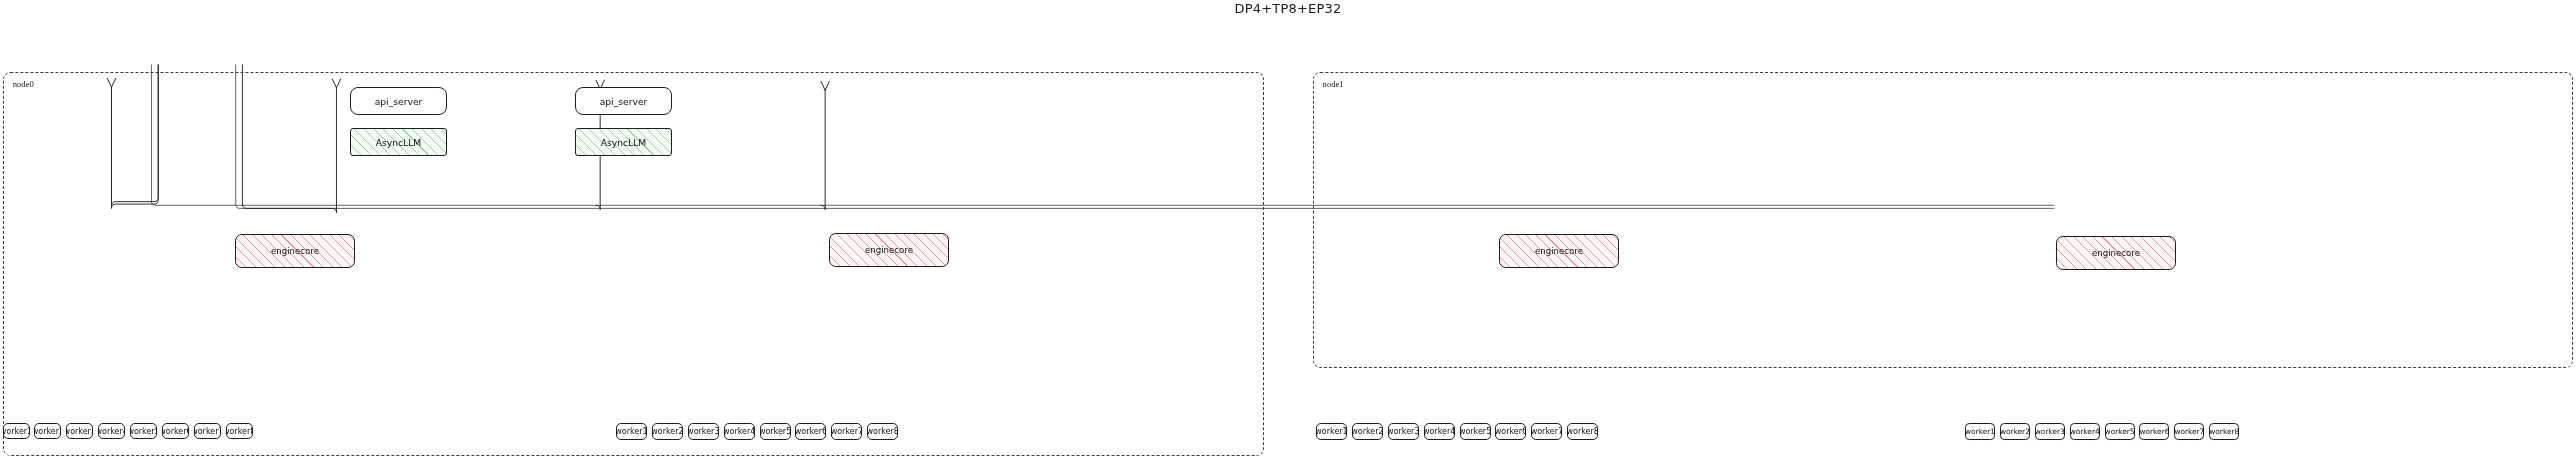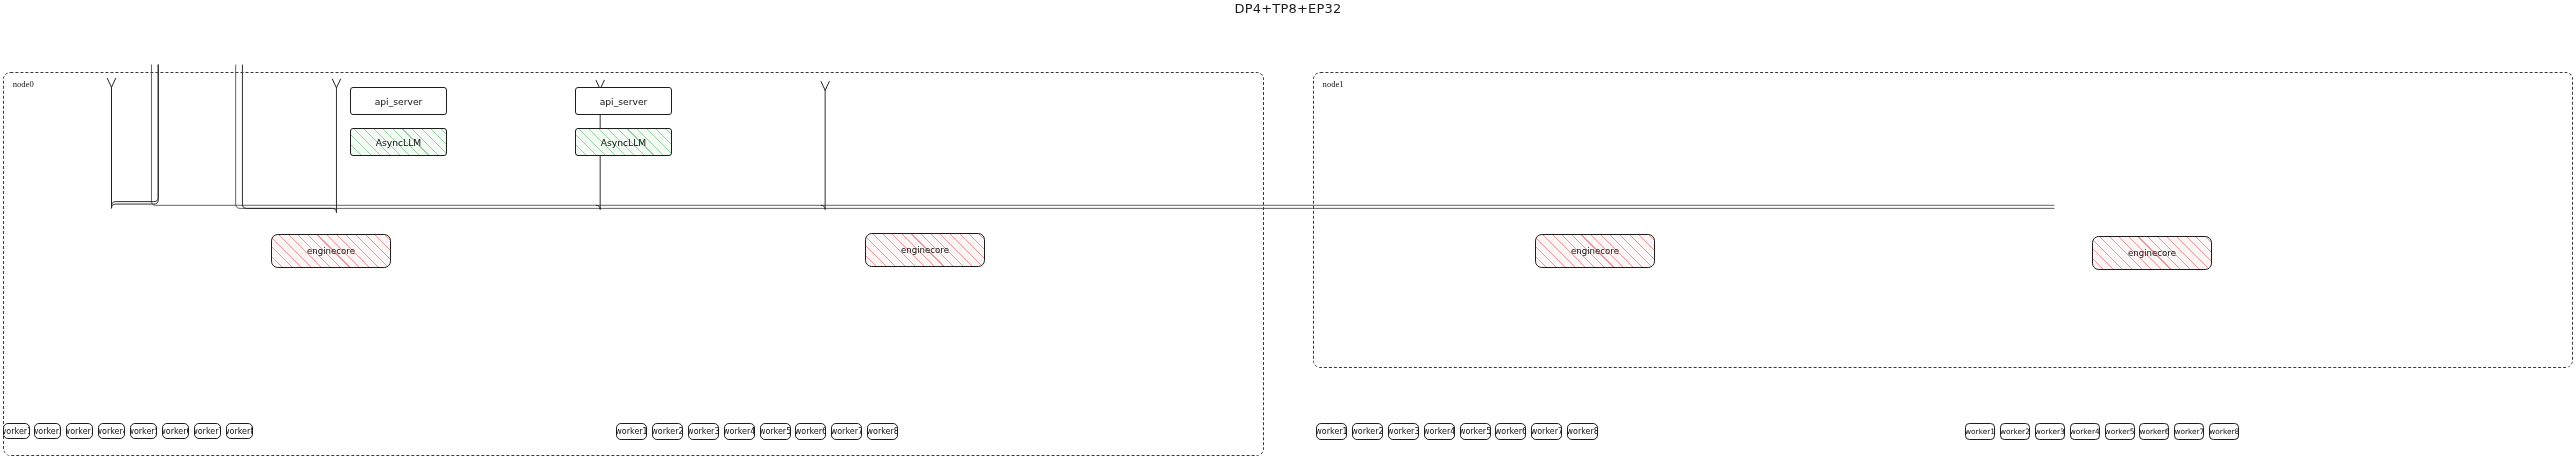--- a/index.html
+++ b/index.html
@@ -56,21 +56,21 @@
     align-items: center;
     justify-content: center;
     font-family: "DejaVu Sans", sans-serif;
     color: #101010;
     white-space: nowrap;
     overflow: hidden;
   }
 
   .nd-api {
     font-size: 9.2px;
-    border-radius: 3px;
+    border-radius: 8px;
   }
 
   
   .nd-async {
     font-size: 9.2px;
     border-radius: 3px;
     background-color: #f4fbf5;
     background-image: repeating-linear-gradient(
         45deg,
         rgba(80,175,95,0.55) 0px,
@@ -83,21 +83,20 @@
   .nd-engine {
     font-size: 8.6px;
     border-radius: 6.8px;
     background-color: #fdf6f6;
     background-image: repeating-linear-gradient(
         45deg,
         rgba(226,110,110,0.70) 0px,
         rgba(226,110,110,0.70) 0.8px,
         rgba(0,0,0,0) 0.8px,
         rgba(0,0,0,0) 6.8px);
-    margin-left: 36px;
   }
 
   .nd-worker {
     font-size: 8px;
     border-radius: 4.9px;
     border-width: 1.2px;
   }
   .nd-worker.small { font-size: 7.4px; border-radius: 4.3px; }
 
   

